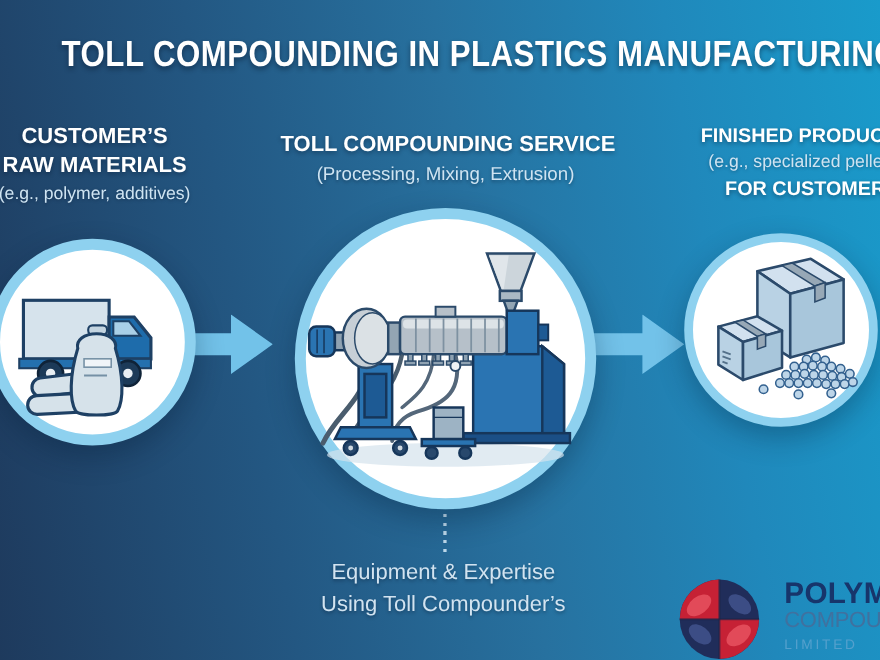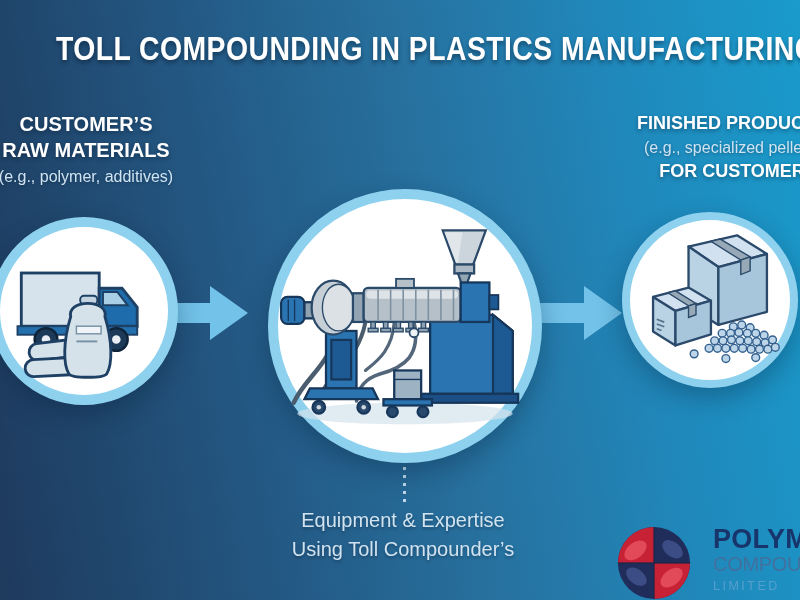--- a/index.html
+++ b/index.html
@@ -60,20 +60,22 @@
 
   <div class="title">TOLL COMPOUNDING IN PLASTICS MANUFACTURING</div>
 
   <div class="col col-left">
     <div class="hdg">CUSTOMER’S</div>
     <div class="hdg">RAW MATERIALS</div>
     <div class="sub">(e.g., polymer, additives)</div>
   </div>
 
   <div class="col col-center">
+    <div class="hdg">TOLL COMPOUNDING SERVICE</div>
+    <div class="sub">(Processing, Mixing, Extrusion)</div>
   </div>
 
   <div class="col col-right">
     <div class="hdg">FINISHED PRODUCTS</div>
     <div class="sub">(e.g., specialized pellets)</div>
     <div class="hdg">FOR CUSTOMER</div>
   </div>
 
   <svg class="arrow arrow-left" width="86" height="54" viewBox="0 0 86 54">
     <polygon points="0,17 48,17 48,0 86,27 48,54 48,37 0,37" fill="#72c2e9"></polygon>

